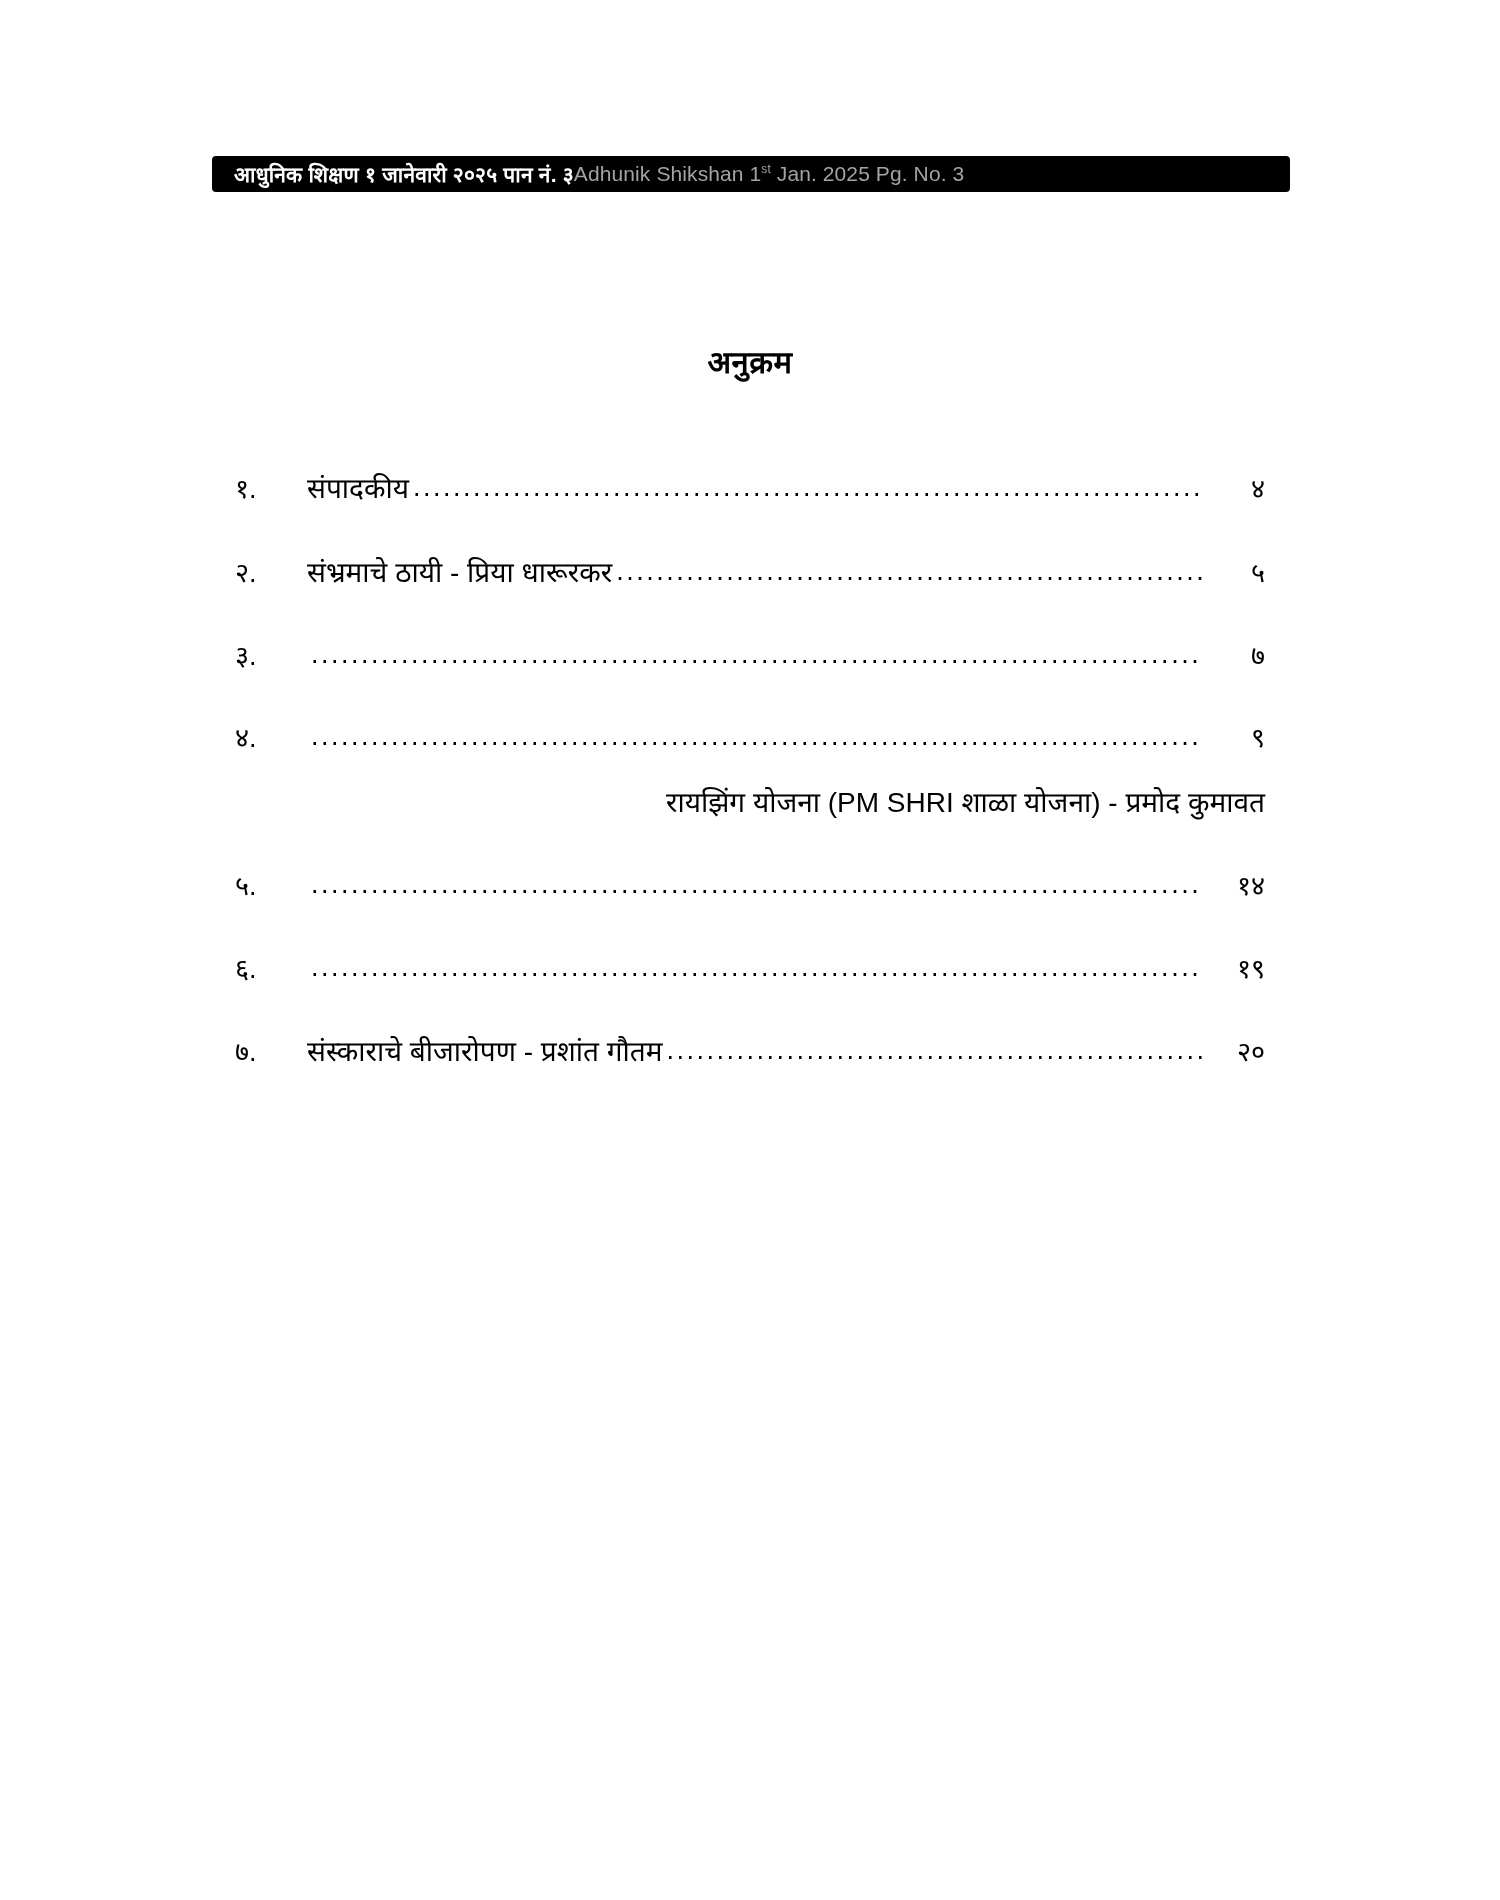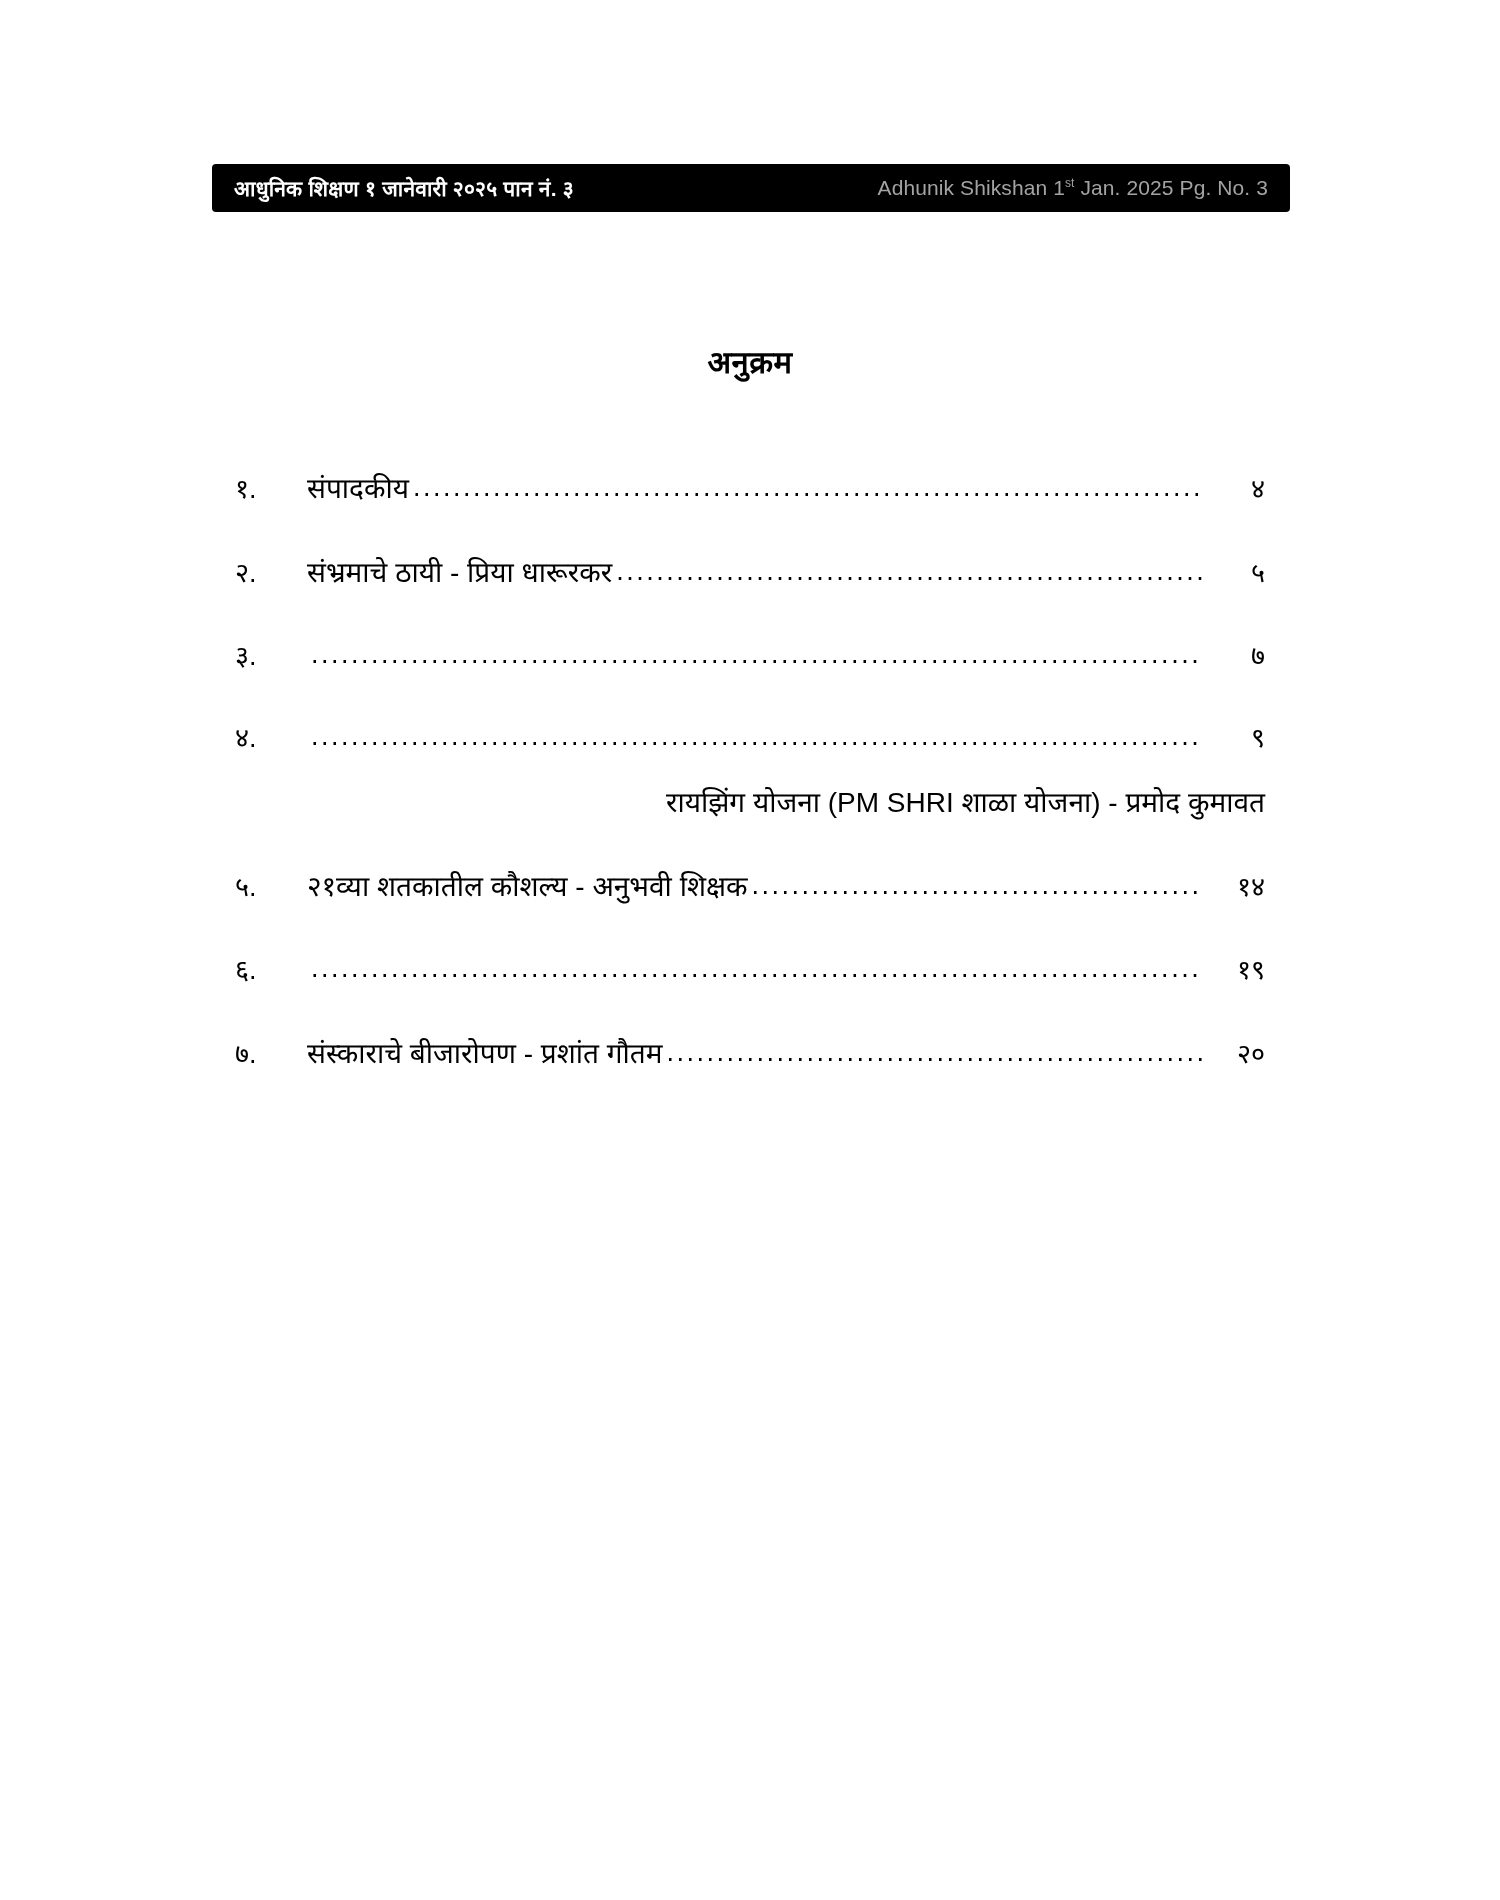--- a/index.html
+++ b/index.html
@@ -22,28 +22,27 @@
     left: 0;
     width: 1500px;
     height: 1900px;
     background: #ffffff;
   }
 
   
   .header-bar {
     position: absolute;
     left: 212px;
-    top: 164px;
+    top: 156px;
     width: 1078px;
-    height: 48px;
+    height: 36px;
     background: #000000;
     border-radius: 4px 4px 4px 4px;
     display: flex;
     align-items: center;
-    justify-content: space-between;
     box-sizing: border-box;
     padding: 0 22px;
   }
   .header-left {
     color: #ffffff;
     font-family: "Liberation Sans", sans-serif;
     font-size: 21px;
     font-weight: 600;
     letter-spacing: 0.2px;
     white-space: nowrap;
@@ -165,21 +164,20 @@
       <span class="toc-page">९</span>
     </div>
 
     <div class="toc-row continuation">
       <span class="toc-num">&nbsp;</span>
       <span class="toc-text">रायझिंग योजना (PM SHRI शाळा योजना) - प्रमोद कुमावत</span>
     </div>
 
     <div class="toc-row">
       <span class="toc-num">५.</span>
-      <span class="toc-text">२१व्या शतकातील कौशल्य - अनुभवी शिक्षक</span>
       <span class="toc-dots">................................................................................................................</span>
       <span class="toc-page">१४</span>
     </div>
 
     <div class="toc-row">
       <span class="toc-num">६.</span>
       <span class="toc-dots">................................................................................................................</span>
       <span class="toc-page">१९</span>
     </div>
 

